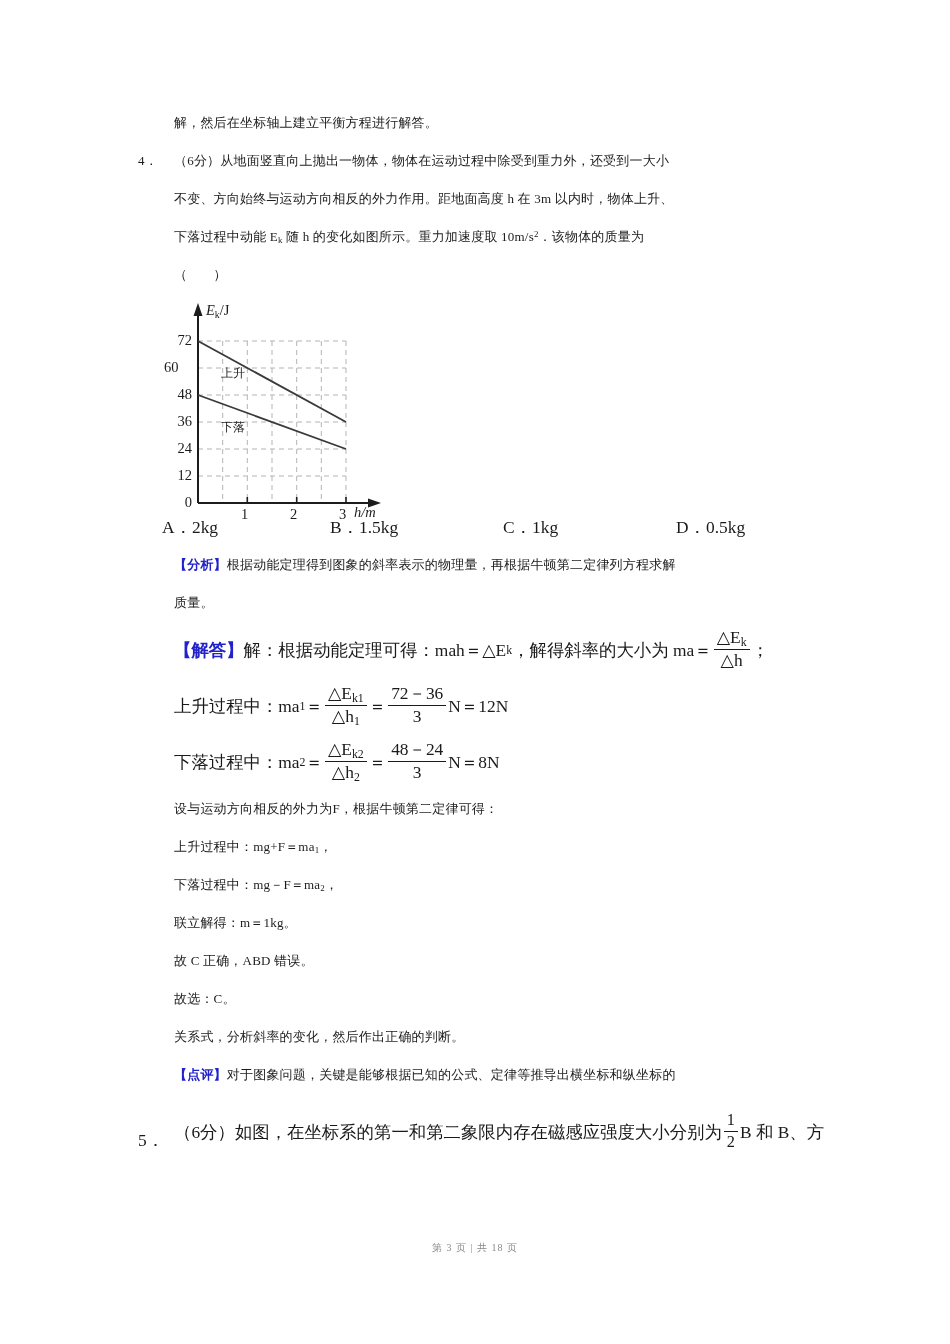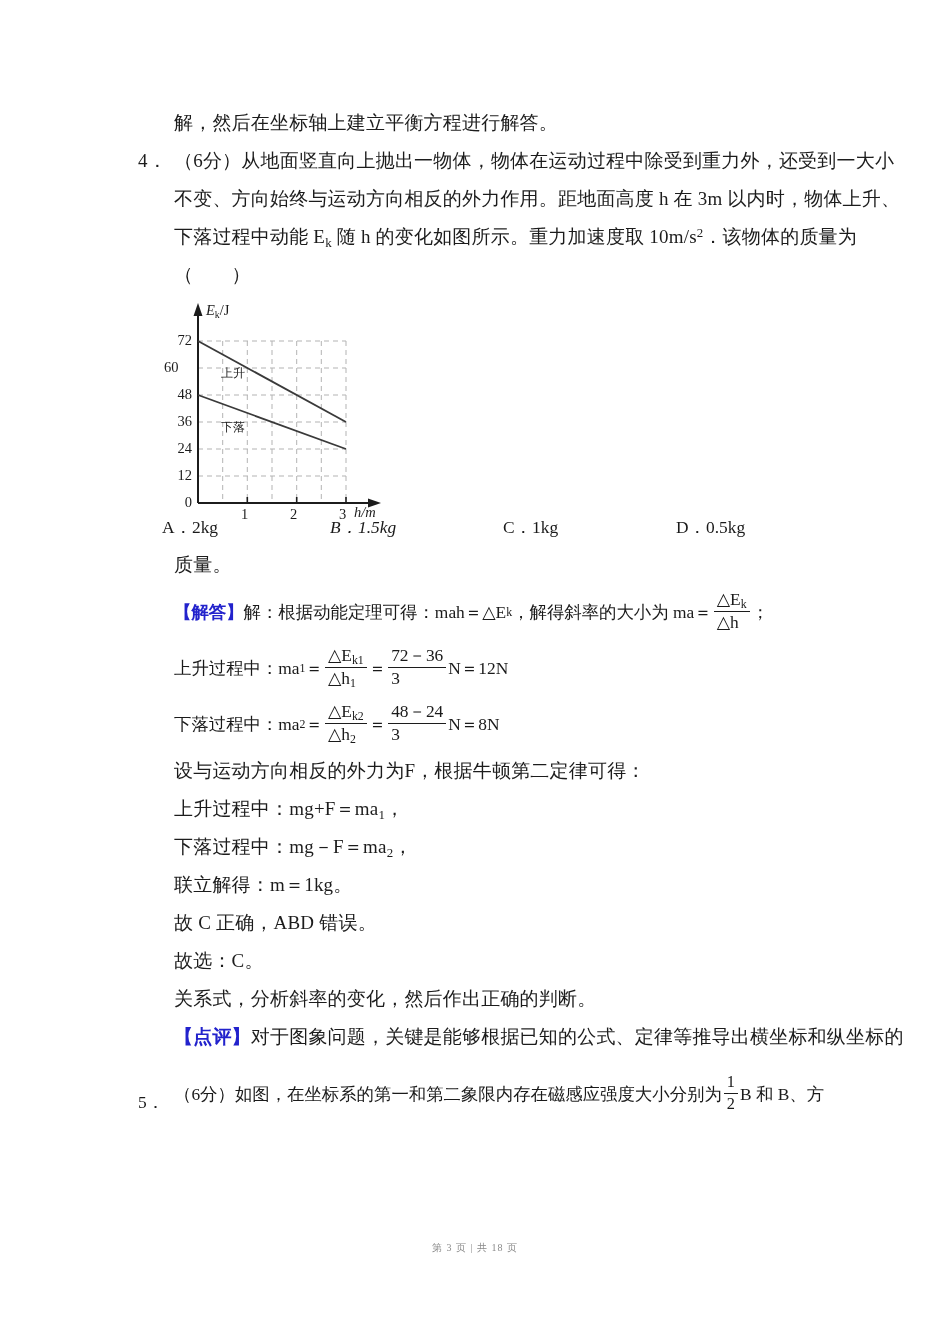--- a/index.html
+++ b/index.html
@@ -23,21 +23,21 @@
   }
   .content {
     position: absolute;
     left: 138px;
     top: 104px;
     width: 690px;
   }
 
   
   .line {
-    font-size: 19px;
+    font-size: 13px;
     line-height: 38px;
     color: #1c1c1c;
     white-space: nowrap;
     letter-spacing: 0.2px;
   }
   .indent {
     padding-left: 36px;
   }
   .qline {
     position: relative;
@@ -66,28 +66,29 @@
   .options {
     display: flex;
     font-size: 17.4px;
     line-height: 38px;
     padding-left: 24px;
   }
   .options .opt {
     white-space: nowrap;
   }
   .opt-a { width: 168px; }
-  .opt-b { width: 173px; font-style: italic; }
+  .opt-b { width: 173px; }
   .opt-c { width: 173px; }
 
   
   .frac {
     display: inline-flex;
     flex-direction: column;
     vertical-align: middle;
+    text-align: center;
     margin: 0 2px;
     position: relative;
     top: -0.05em;
   }
   .frac .num {
     padding: 0 3px 1px 3px;
     border-bottom: 1.4px solid #1c1c1c;
     line-height: 1.12;
   }
   .frac .den {
@@ -239,20 +240,21 @@
       </div>
     </div>
 
     <div class="options">
       <span class="opt opt-a"><span>A．</span><span>2kg</span></span>
       <span class="opt opt-b"><span>B．</span><span>1.5kg</span></span>
       <span class="opt opt-c"><span>C．</span><span>1kg</span></span>
       <span class="opt opt-d"><span>D．</span><span>0.5kg</span></span>
     </div>
 
+    <div class="line indent"><span class="blue">【分析】</span><span>根据动能定理得到图象的斜率表示的物理量，再根据牛顿第二定律列方程求解</span></div>
     <div class="line indent">质量。</div>
 
     <div class="eqline indent">
       <span class="blue">【解答】</span>
         <span>解：根据动能定理可得：mah＝△E</span>
         <sub>k</sub>
         <span>，解得斜率的大小为 ma＝</span>
         <span class="frac">
           <span class="num"><span>△E</span><sub>k</sub></span>
           <span class="den">△h</span>

